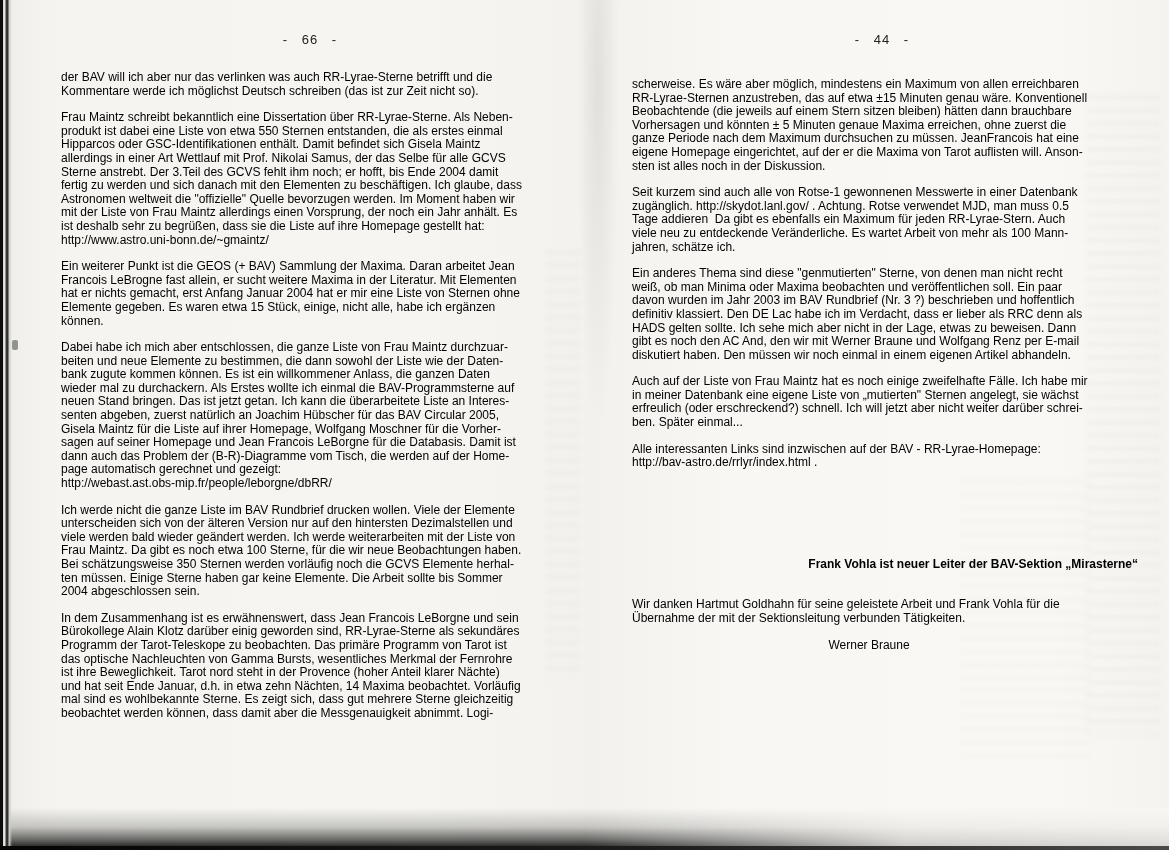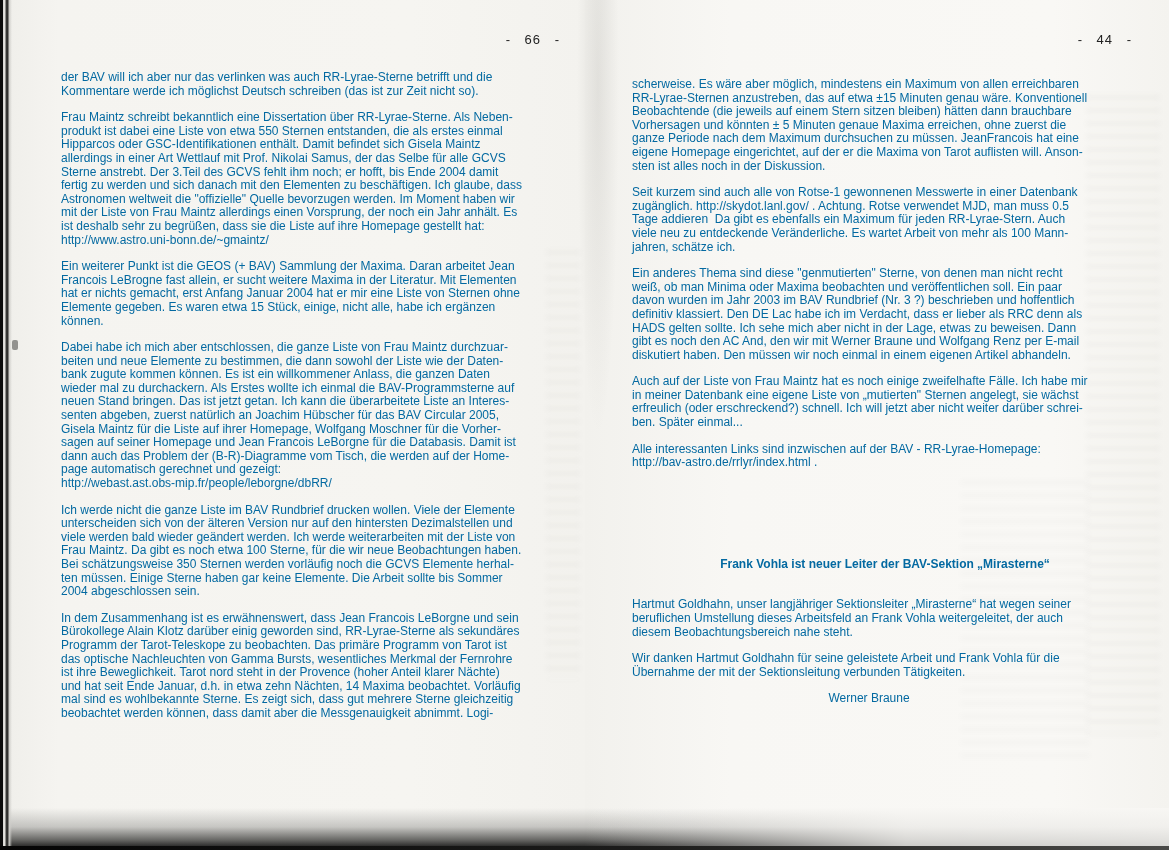--- a/index.html
+++ b/index.html
@@ -67,42 +67,42 @@
     filter: blur(2.5px);
     opacity: 0.10;
     z-index: 1;
   }
   #bleed-right { left: 1086px; top: 95px; width: 74px; height: 640px; }
   #bleed-left  { left: 546px;  top: 250px; width: 34px; height: 430px; }
   #bleed-right2{ left: 960px;  top: 480px; width: 130px; height: 280px; opacity: 0.06; }
 
   .page-number {
     position: absolute; top: 32px; width: 500px;
-    text-align: right;
+    text-align: center;
     font-size: 13px; letter-spacing: 1px; word-spacing: 9px;
     color: #222; z-index: 2;
   }
   #pn-left  { left: 60px; }
   #pn-right { left: 632px; }
 
   .text-col {
     position: absolute; width: 506px; z-index: 2;
     font-size: 12px; line-height: 13.6px;
-    color: #0369a1;
+    color: #000000;
   }
   #col-left  { left: 61px;  top: 71px; }
   #col-right { left: 632px; top: 78px; }
 
   .text-col p {
     white-space: pre-wrap;
     margin: 0 0 13px 0;
   }
   .section-heading {
     font-weight: bold;
-    text-align: center;
+    text-align: right;
     margin-top: 88px !important;
     margin-bottom: 27px !important;
     white-space: normal !important;
   }
   .signature {
     text-align: center;
     padding-right: 32px;
     margin-top: 0;
   }
   
@@ -194,23 +194,20 @@
 HADS gelten sollte. Ich sehe mich aber nicht in der Lage, etwas zu beweisen. Dann
 gibt es noch den AC And, den wir mit Werner Braune und Wolfgang Renz per E-mail
 diskutiert haben. Den müssen wir noch einmal in einem eigenen Artikel abhandeln.</p>
   <p>Auch auf der Liste von Frau Maintz hat es noch einige zweifelhafte Fälle. Ich habe mir
 in meiner Datenbank eine eigene Liste von „mutierten" Sternen angelegt, sie wächst
 erfreulich (oder erschreckend?) schnell. Ich will jetzt aber nicht weiter darüber schrei-
 ben. Später einmal...</p>
   <p>Alle interessanten Links sind inzwischen auf der BAV - RR-Lyrae-Homepage:
 http://bav-astro.de/rrlyr/index.html .</p>
   <p class="section-heading">Frank Vohla ist neuer Leiter der BAV-Sektion „Mirasterne“</p>
-  <p>Hartmut Goldhahn, unser langjähriger Sektionsleiter „Mirasterne“ hat wegen seiner
-beruflichen Umstellung dieses Arbeitsfeld an Frank Vohla weitergeleitet, der auch
-diesem Beobachtungsbereich nahe steht.</p>
   <p>Wir danken Hartmut Goldhahn für seine geleistete Arbeit und Frank Vohla für die
 Übernahme der mit der Sektionsleitung verbunden Tätigkeiten.</p>
   <p class="signature">Werner Braune</p>
 </div>
 
 <div class="scan-shadow-bottom"></div>
 <div class="scan-shadow-lighten-right"></div>
 <div class="bottom-edge-line"></div>
 
 </body></html>

